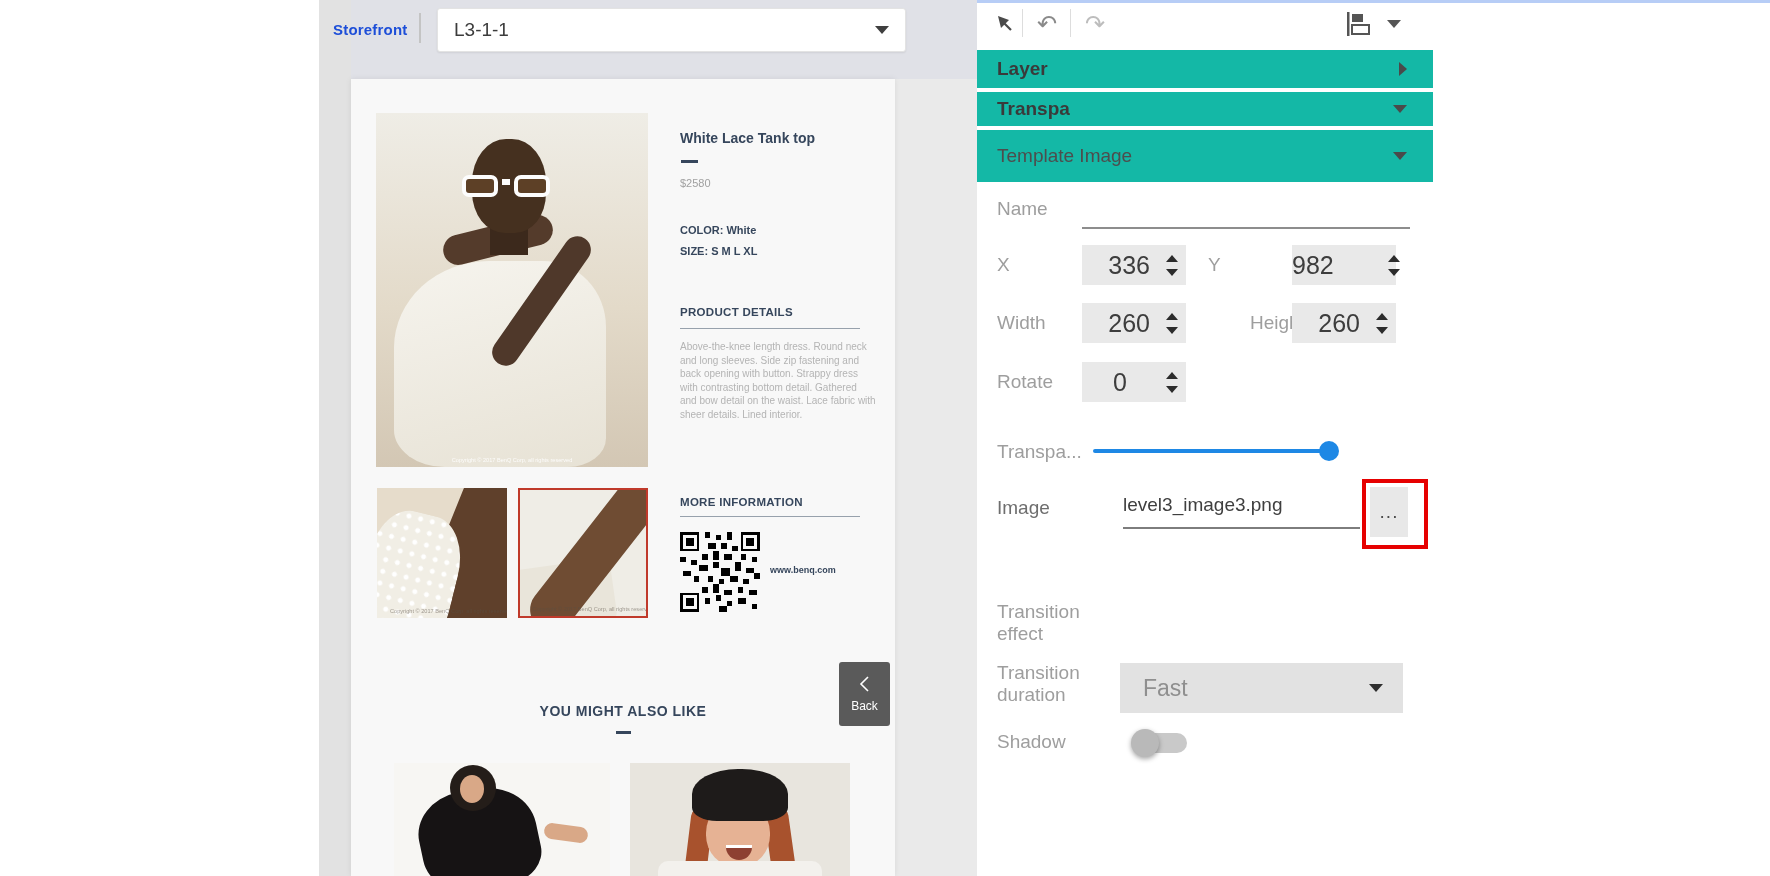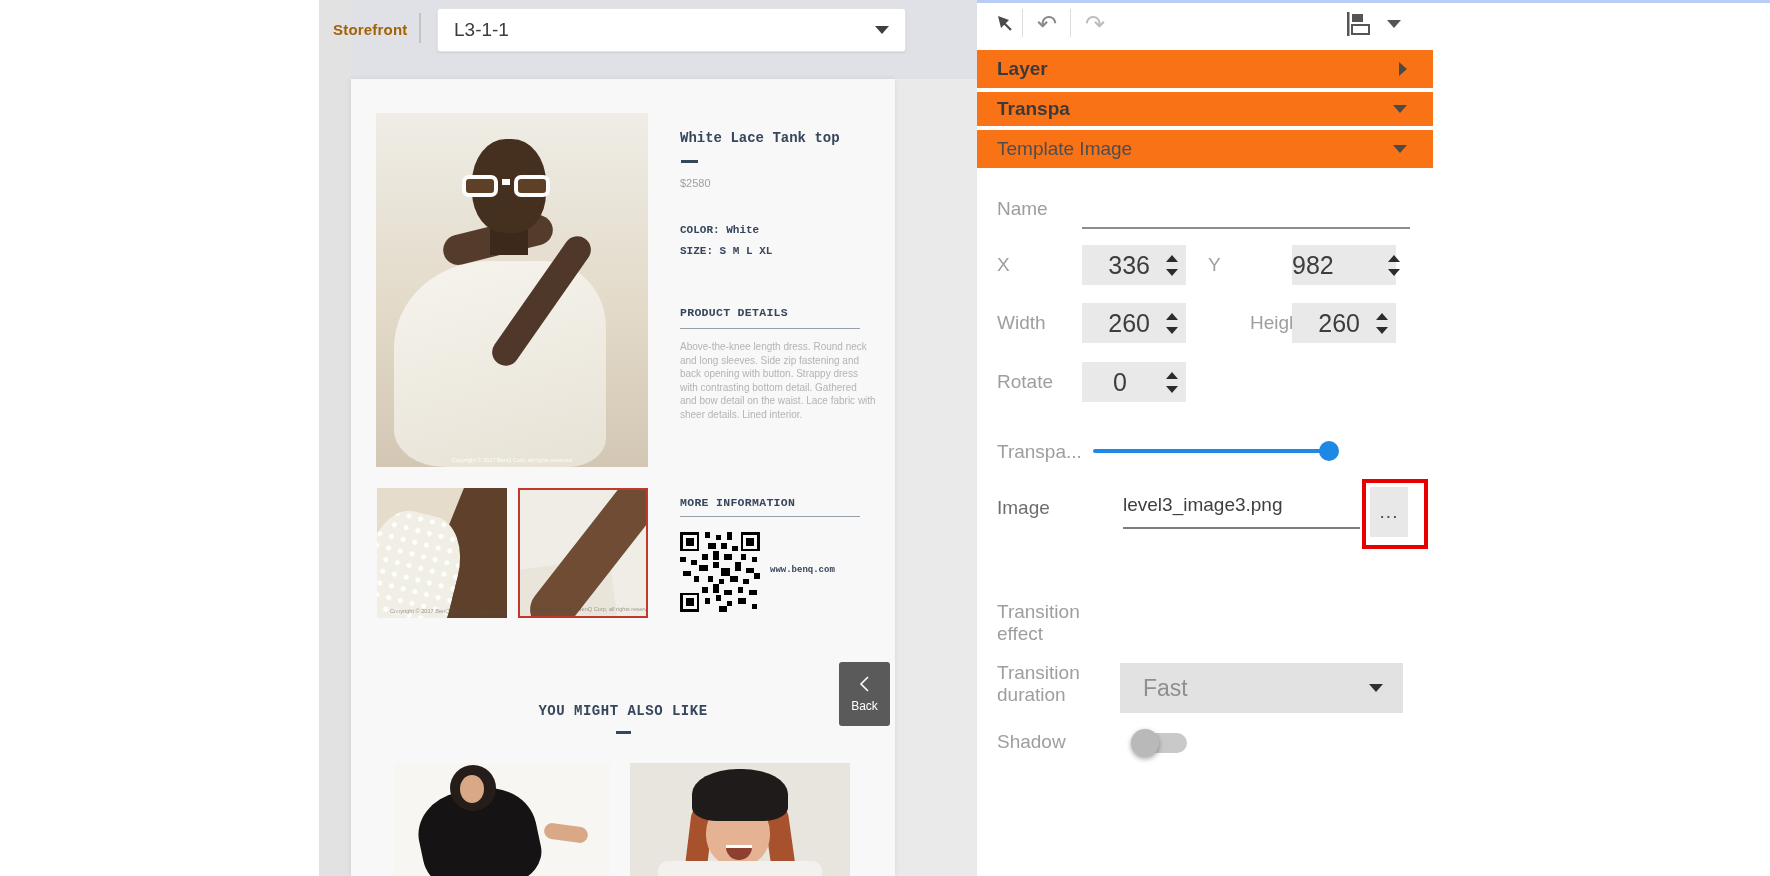--- a/index.html
+++ b/index.html
@@ -6,35 +6,35 @@
   #app{position:relative;width:1770px;height:876px;overflow:hidden;
        font-family:"Liberation Sans",sans-serif;background:#fff;}
   .abs{position:absolute;}
 
   
   .left-strip{left:319px;top:0;width:32px;height:876px;background:#e2e2e2;}
   .topbar{left:351px;top:0;width:626px;height:79px;background:#e0e1e7;}
   .page{left:351px;top:79px;width:544px;height:797px;background:#f8f8f8;box-shadow:0 0 6px rgba(0,0,0,.08);}
   .canvas-right{left:895px;top:79px;width:82px;height:797px;background:#eaeaea;}
 
-  .storefront{left:333px;top:21px;font-size:15px;color:#a16207;font-weight:bold;letter-spacing:.2px;}
+  .storefront{left:333px;top:21px;font-size:15px;color:#1d4ed8;font-weight:bold;letter-spacing:.2px;}
   .tb-divider{left:419px;top:13px;width:2px;height:30px;background:#c4c4c4;}
   .layout-dd{left:437px;top:8px;width:469px;height:44px;background:#fff;border:1px solid #e3e3e3;
              border-radius:3px;box-sizing:border-box;box-shadow:0 1px 2px rgba(0,0,0,.08);
              display:flex;align-items:center;padding:0 16px;}
   .layout-dd .val{font-size:19px;color:#3c3c3c;flex:1;}
   .car-dn{width:0;height:0;border-left:7px solid transparent;border-right:7px solid transparent;border-top:8px solid #3f3f3f;}
 
   
   .blue-line{left:977px;top:0;width:793px;height:3px;background:#b7cdf6;}
   .panel-bg{left:977px;top:3px;width:456px;height:873px;background:#fff;}
   .tool{position:absolute;top:8px;width:34px;height:32px;display:flex;align-items:center;justify-content:center;}
   .tool-div{position:absolute;top:9px;width:1px;height:28px;background:#ddd;}
   .u-icon{font-size:24px;line-height:28px;}
-  .sechead{position:absolute;left:977px;width:456px;background:#f97316;display:flex;align-items:center;
+  .sechead{position:absolute;left:977px;width:456px;background:#14b8a6;display:flex;align-items:center;
            padding-left:20px;box-sizing:border-box;font-size:19px;color:#3a3a3a;font-weight:bold;}
   .sechead.light{font-weight:normal;color:#4d4d4d;}
   .disc{position:absolute;right:26px;}
   .tri-right{width:0;height:0;border-top:7px solid transparent;border-bottom:7px solid transparent;border-left:8px solid #4a4a4a;}
   .tri-down{width:0;height:0;border-left:7px solid transparent;border-right:7px solid transparent;border-top:8px solid #4a4a4a;}
 
   .flabel{position:absolute;left:997px;font-size:19px;color:#9e9e9e;line-height:22px;}
   .flabel.dark{color:#6e6e6e;}
   .numbox{position:absolute;width:104px;height:40px;background:#e9e9e9;display:flex;align-items:center;box-sizing:border-box;}
   .numval{flex:1;text-align:right;font-size:25px;color:#3d3d3d;padding-right:8px;}
@@ -55,21 +55,21 @@
   .ddbox{position:absolute;left:1120px;width:283px;height:50px;background:#e2e2e2;display:flex;align-items:center;
          justify-content:space-between;padding:0 20px 0 23px;box-sizing:border-box;font-size:23px;color:#8f8f8f;}
   .ddbox .car-dn{border-top-color:#2f2f2f;}
 
   .toggle{position:absolute;left:1131px;top:729px;width:58px;height:28px;cursor:pointer;}
   .toggle .track{position:absolute;left:8px;top:4px;width:48px;height:20px;border-radius:10px;background:#c9c9c9;}
   .toggle .knob{position:absolute;left:0;top:0;width:28px;height:28px;border-radius:50%;background:#b9b9b9;
                 box-shadow:0 2px 5px rgba(0,0,0,.35);}
 
   
-  .slate{color:#36465c;font-family:Liberation Mono, monospace;}
+  .slate{color:#36465c;}
   .p-title{left:680px;top:130px;font-size:14px;font-weight:bold;}
   .p-dash{left:681px;top:160px;width:17px;height:3px;background:#36465c;}
   .p-price{left:680px;top:177px;font-size:11px;color:#a0a0a0;}
   .p-color{left:680px;top:224px;font-size:11px;font-weight:bold;}
   .p-size{left:680px;top:245px;font-size:11px;font-weight:bold;}
   .p-h{font-size:11.5px;font-weight:bold;letter-spacing:.3px;}
   .p-hline{position:absolute;width:180px;height:1px;background:#97a1ac;}
   .p-para{left:680px;top:340px;width:196px;font-size:10px;line-height:13.5px;color:#b4b4b4;}
   .benq{left:770px;top:565px;font-size:9px;font-weight:bold;}
   .alsolike{left:351px;top:703px;width:544px;text-align:center;font-size:14px;font-weight:bold;letter-spacing:.5px;}
@@ -284,21 +284,21 @@
   </div>
 
   <div class="sechead" style="top:50px;height:38px;">
     <span>Layer</span>
     <span class="disc tri-right"></span>
   </div>
   <div class="sechead" style="top:92px;height:34px;">
     <span>Transpa</span>
     <span class="disc tri-down"></span>
   </div>
-  <div class="sechead light" style="top:130px;height:38px;">
+  <div class="sechead light" style="top:130px;height:52px;">
     <span>Template Image</span>
     <span class="disc tri-down"></span>
   </div>
 
   <div class="flabel" style="top:198px;">Name</div>
   <div class="abs" style="left:1082px;top:196px;width:328px;height:30px;font-size:19px;color:#3f3f3f;"></div>
   <div class="uline" style="left:1082px;top:227px;width:328px;"></div>
 
   <div class="flabel" style="top:254px;">X</div>
   <div class="numbox" style="left:1082px;top:245px;">

